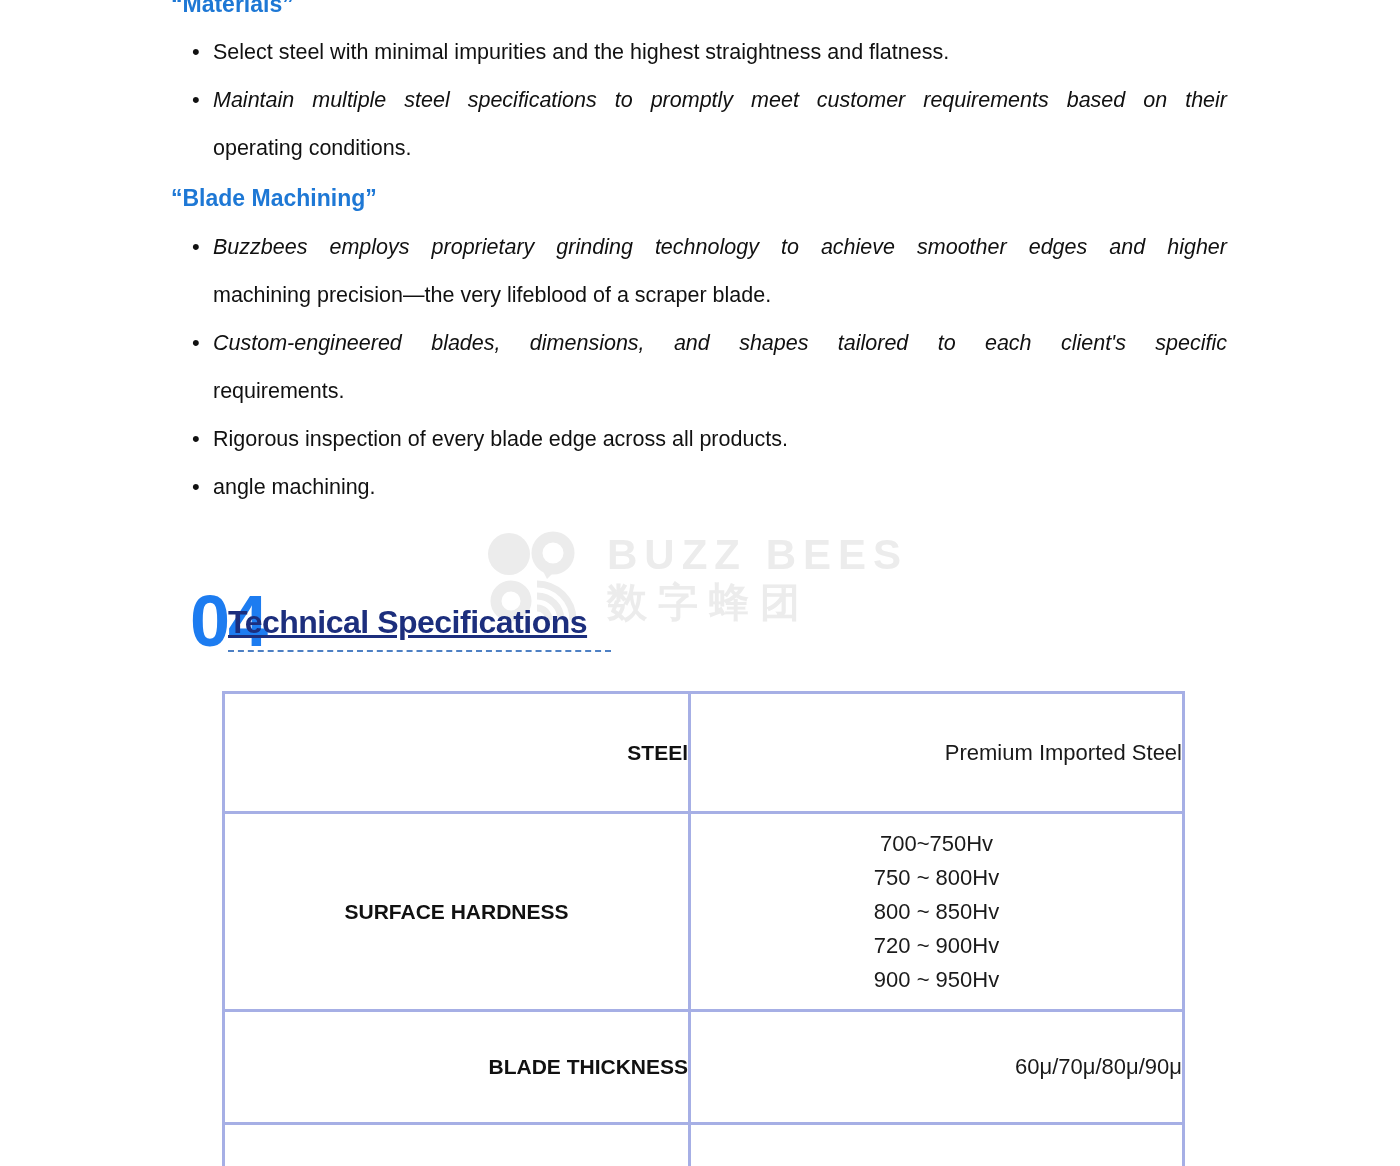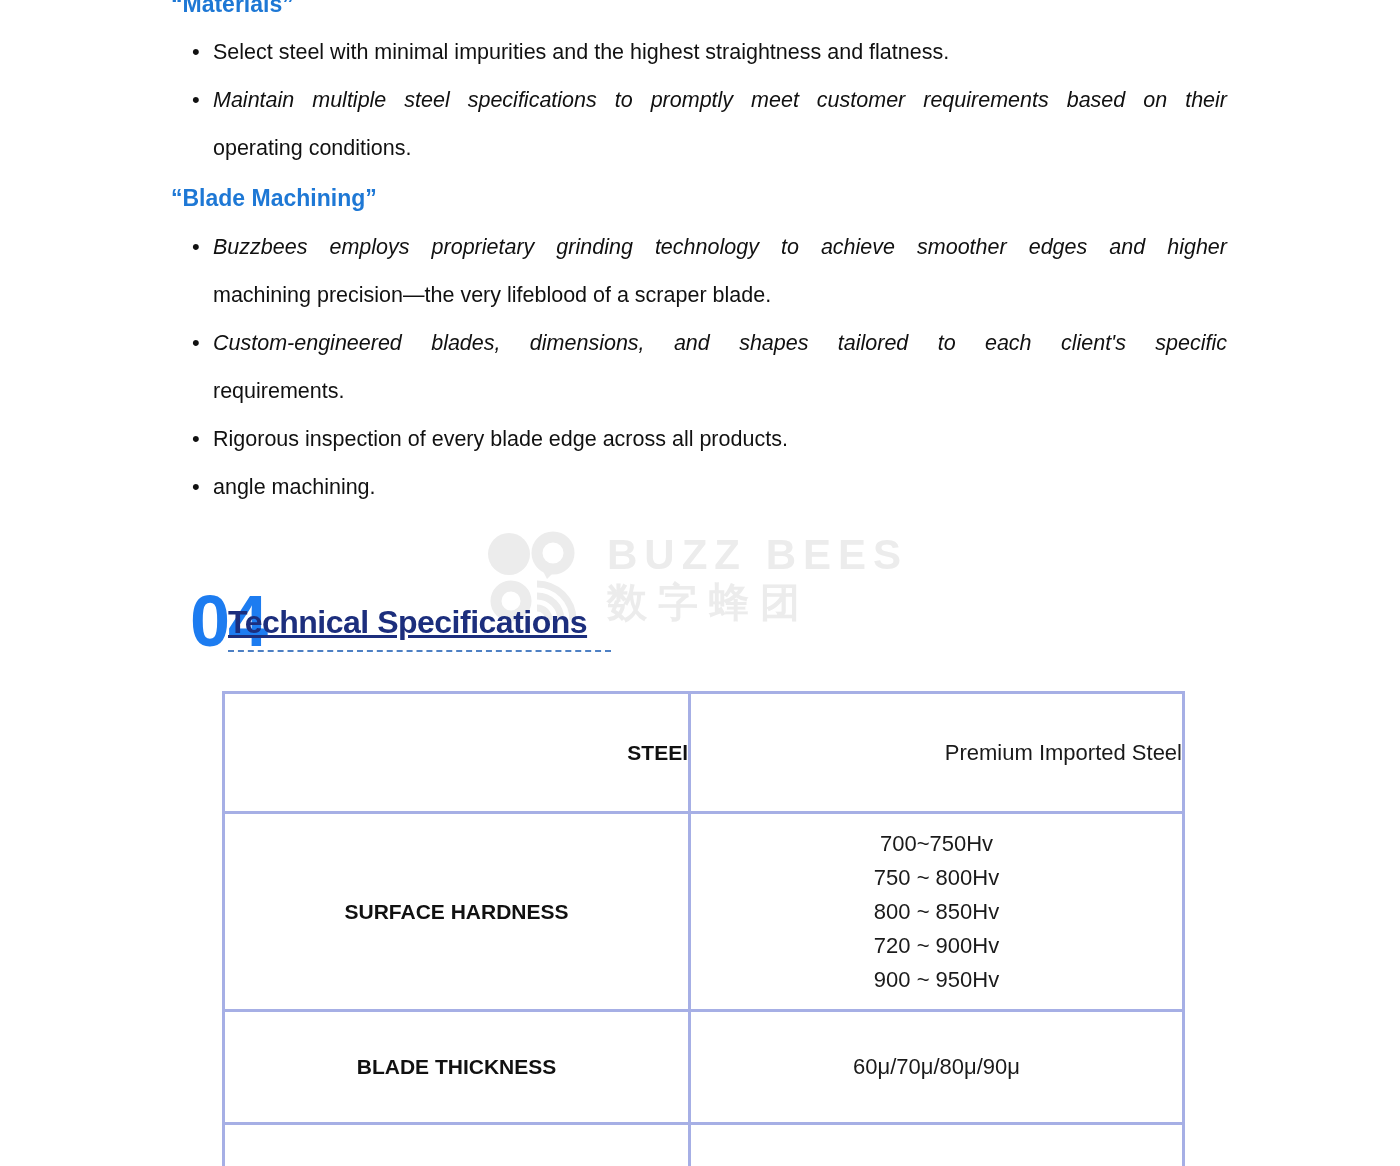--- a/index.html
+++ b/index.html
@@ -33,21 +33,21 @@
   .title-underline { position: absolute; left: 228px; top: 650px; width: 383px; height: 0; border-top: 2px dashed #4d80c4; z-index: 2; }
 
   
   .spec-table-wrap { position: absolute; left: 222px; top: 691px; z-index: 1; }
   table.spec-table { border-collapse: collapse; table-layout: fixed; width: 960px; background: #ffffff; }
   table.spec-table td { border: 3.5px solid #a6afe5; text-align: center; vertical-align: middle; padding: 0; }
   td.label-cell { font-weight: bold; font-size: 21px; color: #111111; }
   td.value-cell { font-size: 22px; color: #1a1a1a; }
   tr.row-steel td { height: 120px; text-align: right; }
   tr.row-hardness td { height: 198px; }
-  tr.row-thickness td { height: 113px; }
+  tr.row-thickness td { height: 113px; text-align: right; }
   tr.row-partial td { height: 70px; }
   .hard-line { line-height: 34px; }
 </style>
 </head>
 <body>
 
 <div class="page">
 
   <h2 class="sub-heading materials-heading">“Materials”</h2>
 

